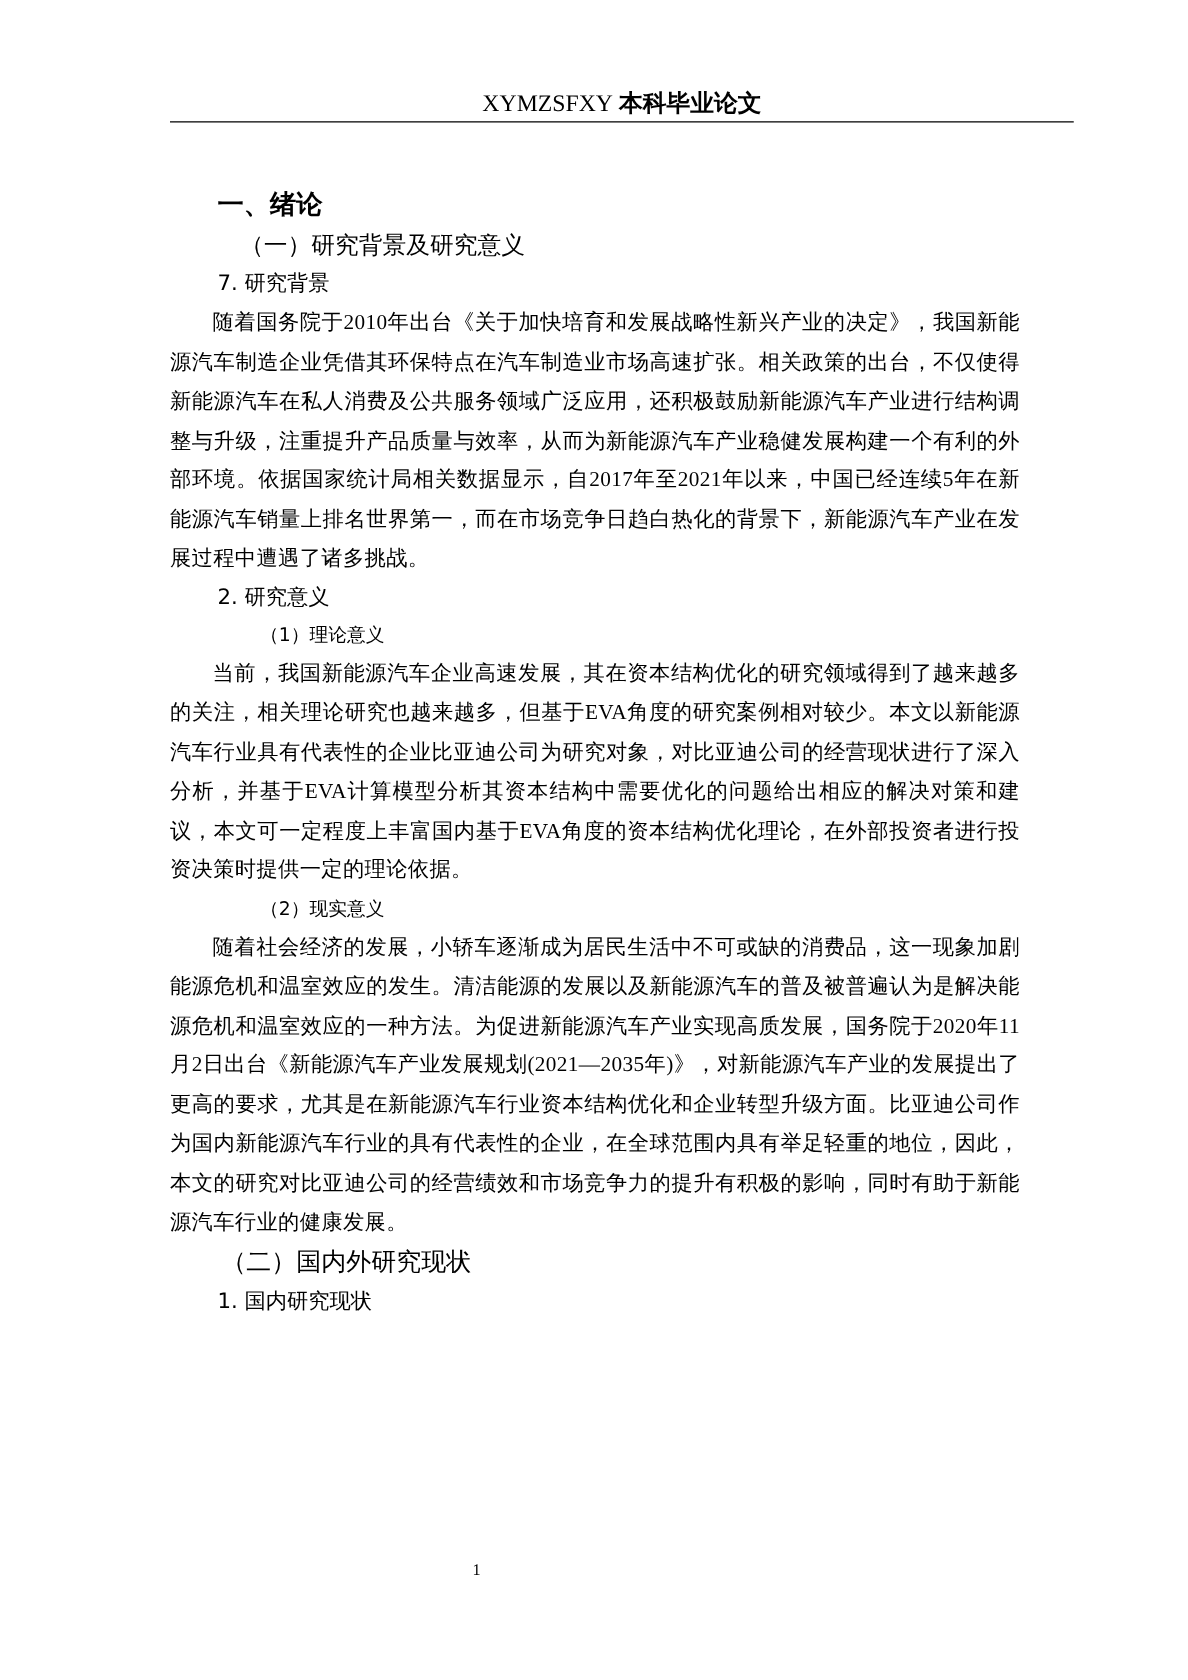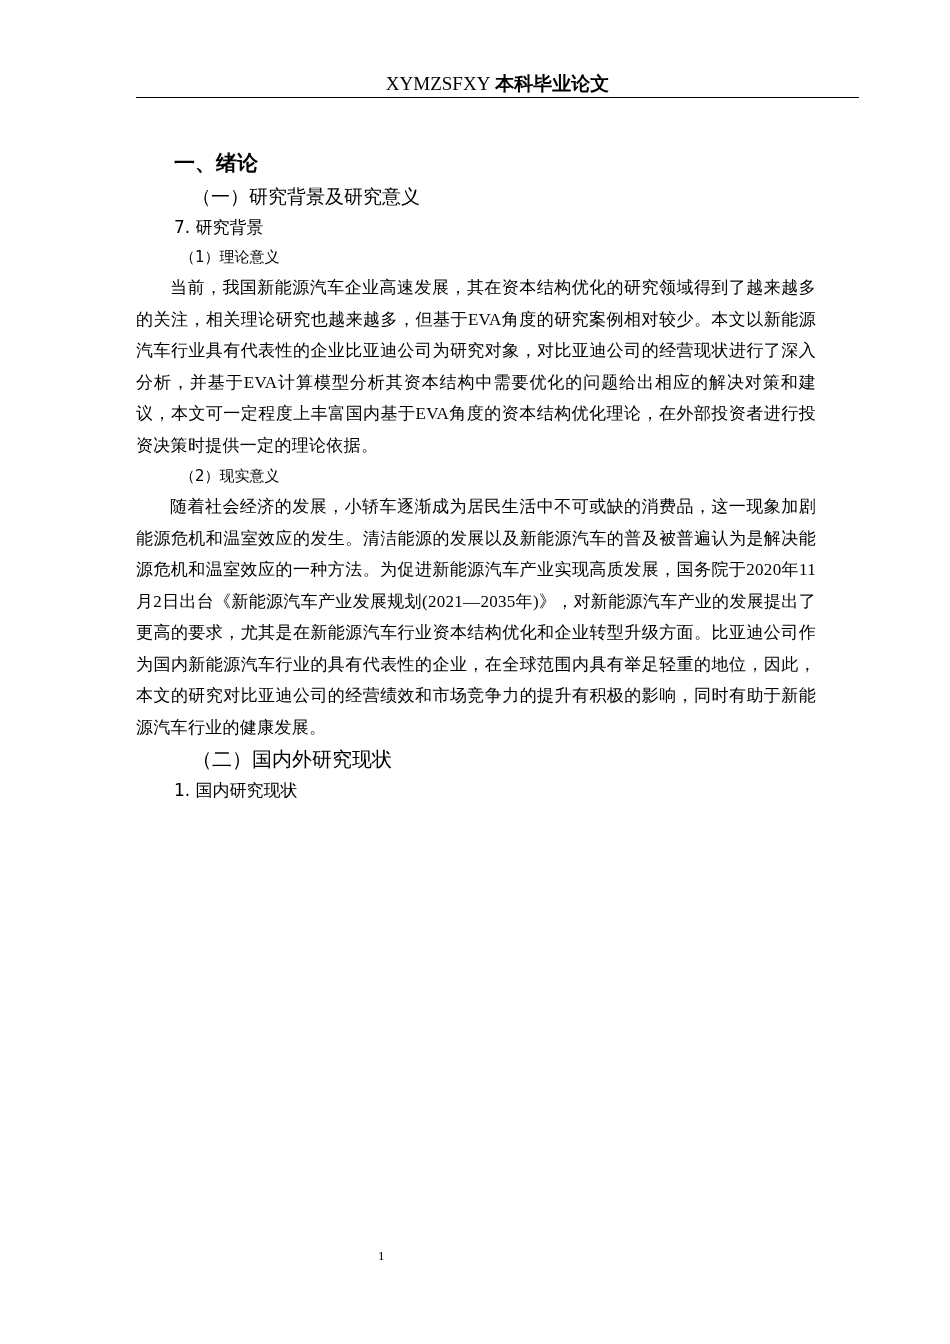--- a/index.html
+++ b/index.html
@@ -8,38 +8,40 @@
     .header { position: absolute; left: 136px; top: 70px; width: 723px; text-align: center;
               font-size: 19px; line-height: 26px; }
     .header .latin { font-family: "Liberation Sans Narrow", "Liberation Serif", serif; letter-spacing: 0px; }
     .header .cn { font-family: "DejaVu Sans", sans-serif; font-weight: bold; text-align: center; }
     .header-rule { position: absolute; left: 136px; top: 97px; width: 723px; height: 0;
                    border-top: 1.5px solid #000; }
     .content { position: absolute; left: 136px; top: 146px; width: 680px; }
     .h1 { font-family: "DejaVu Sans", sans-serif; font-size: 21px; line-height: 34px; margin-left: 38px; font-weight: bold; }
     .h2 { font-family: "DejaVu Sans", sans-serif; font-size: 19px; line-height: 32px; margin-left: 56px; }
     .h3 { font-family: "DejaVu Sans", sans-serif; font-size: 17px; line-height: 30px; margin-left: 38px; }
-    .h4 { font-family: "DejaVu Sans", sans-serif; font-size: 15px; line-height: 30px; margin-left: 44px; }
-    .h2b { font-family: Liberation Sans, sans-serif; font-size: 20px; line-height: 32px; margin-left: 56px; }
+    .h4 { font-family: "DejaVu Sans", sans-serif; font-size: 15px; line-height: 30px; margin-left: 72px; }
+    .h2b { font-family: Liberation Sans, sans-serif; font-size: 20px; line-height: 32px; margin-left: 41px; }
     p.body { margin: 0; font-size: 17px; line-height: 31.5px; text-indent: 34px; text-align: justify; letter-spacing: 0.3px; }
     .page-num { position: absolute; left: 378px; top: 1248px; font-size: 13px; }
   </style>
 </head>
 <body>
 
 <div class="header">
   <span class="latin">XYMZSFXY</span>
   <span class="cn">本科毕业论文</span>
 </div>
 <div class="header-rule"></div>
 
 <div class="content">
   <div class="h1">一、绪论</div>
   <div class="h2">（一）研究背景及研究意义</div>
   <div class="h3">7. 研究背景</div>
+  <p class="body">随着国务院于2010年出台《关于加快培育和发展战略性新兴产业的决定》，我国新能源汽车制造企业凭借其环保特点在汽车制造业市场高速扩张。相关政策的出台，不仅使得新能源汽车在私人消费及公共服务领域广泛应用，还积极鼓励新能源汽车产业进行结构调整与升级，注重提升产品质量与效率，从而为新能源汽车产业稳健发展构建一个有利的外部环境。依据国家统计局相关数据显示，自2017年至2021年以来，中国已经连续5年在新能源汽车销量上排名世界第一，而在市场竞争日趋白热化的背景下，新能源汽车产业在发展过程中遭遇了诸多挑战。</p>
+  <div class="h3">2. 研究意义</div>
   <div class="h4">（1）理论意义</div>
   <p class="body">当前，我国新能源汽车企业高速发展，其在资本结构优化的研究领域得到了越来越多的关注，相关理论研究也越来越多，但基于EVA角度的研究案例相对较少。本文以新能源汽车行业具有代表性的企业比亚迪公司为研究对象，对比亚迪公司的经营现状进行了深入分析，并基于EVA计算模型分析其资本结构中需要优化的问题给出相应的解决对策和建议，本文可一定程度上丰富国内基于EVA角度的资本结构优化理论，在外部投资者进行投资决策时提供一定的理论依据。</p>
   <div class="h4">（2）现实意义</div>
   <p class="body">随着社会经济的发展，小轿车逐渐成为居民生活中不可或缺的消费品，这一现象加剧能源危机和温室效应的发生。清洁能源的发展以及新能源汽车的普及被普遍认为是解决能源危机和温室效应的一种方法。为促进新能源汽车产业实现高质发展，国务院于2020年11月2日出台《新能源汽车产业发展规划(2021—2035年)》，对新能源汽车产业的发展提出了更高的要求，尤其是在新能源汽车行业资本结构优化和企业转型升级方面。比亚迪公司作为国内新能源汽车行业的具有代表性的企业，在全球范围内具有举足轻重的地位，因此，本文的研究对比亚迪公司的经营绩效和市场竞争力的提升有积极的影响，同时有助于新能源汽车行业的健康发展。</p>
   <div class="h2b">（二）国内外研究现状</div>
   <div class="h3">1. 国内研究现状</div>
 </div>
 
 <div class="page-num">1</div>
 

